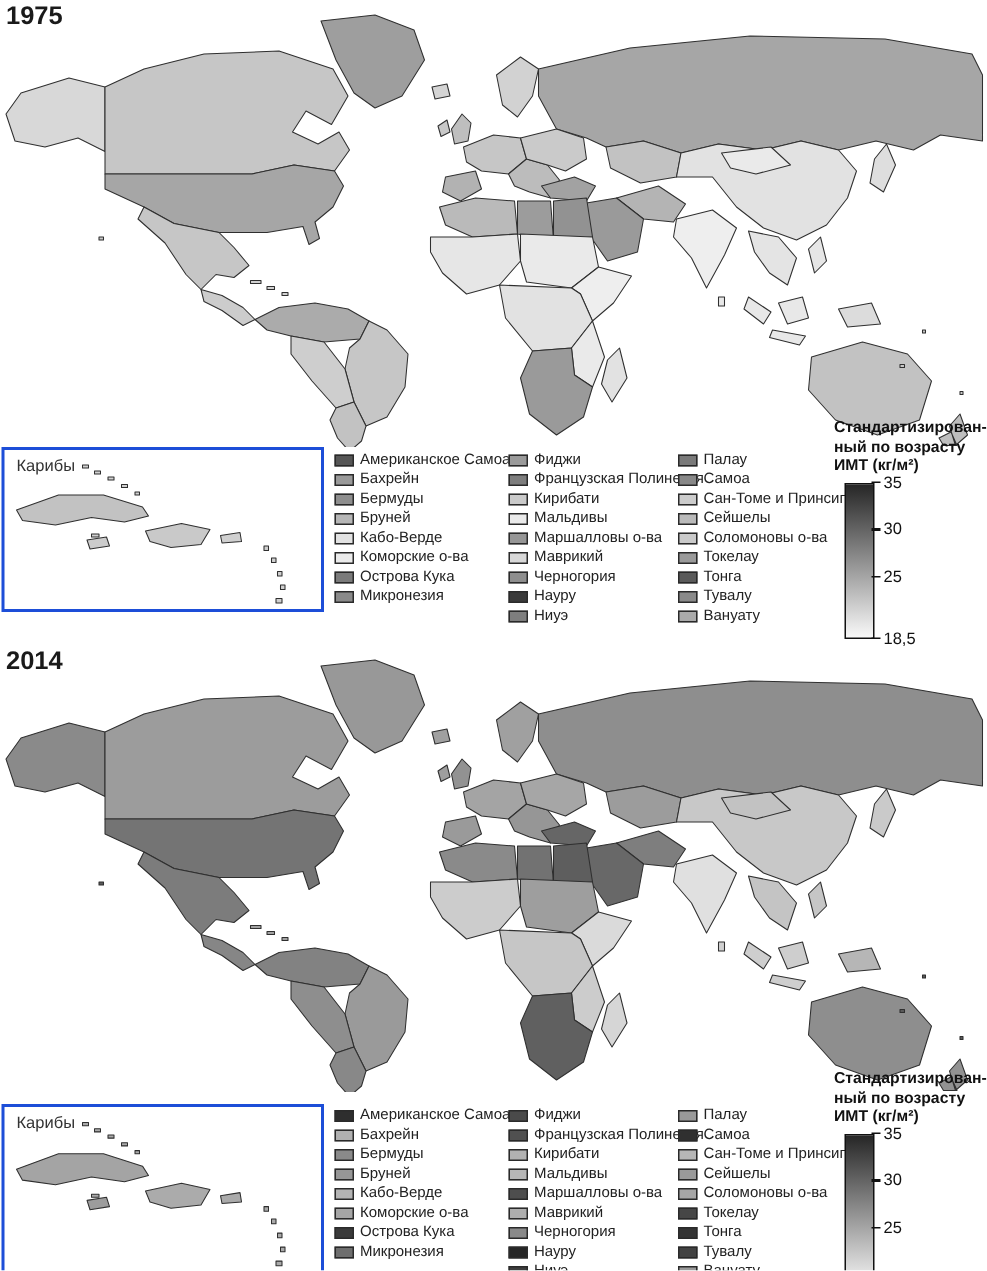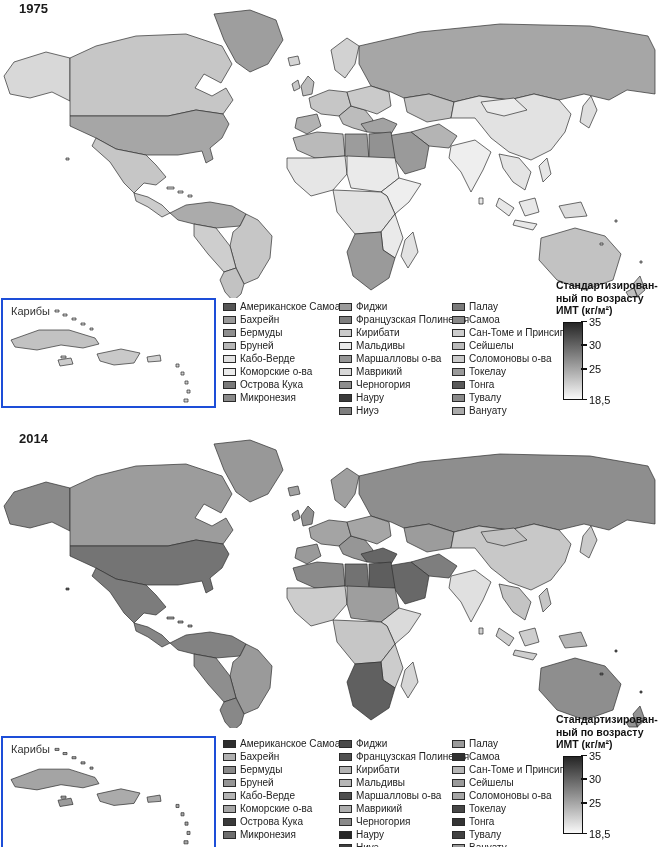--- a/index.html
+++ b/index.html
@@ -1,39 +1,39 @@
 <!DOCTYPE html>
 <html><head>
 <meta charset="utf-8">
 <style>
   html,body{margin:0;padding:0;background:#fff;}
   .page{position:relative;width:658px;height:847px;background:#fff;overflow:hidden;
         font-family:"Liberation Sans",sans-serif;color:#1a1a1a;}
   .panel{position:absolute;left:0;width:658px;height:417px;}
   #p0{top:0;} #p1{top:430px;text-decoration:underline;}
-  .year{position:absolute;left:19px;top:1px;margin:0;font-size:13px;font-weight:bold;color:#1a1a1a;z-index:3;}
+  .year{position:absolute;left:4px;top:1px;margin:0;font-size:17px;font-weight:bold;color:#1a1a1a;z-index:3;}
   .worldmap{position:absolute;left:0;top:8px;width:658px;height:290px;}
   .worldmap path{stroke:#2f2f2f;stroke-width:0.7;stroke-linejoin:round;}
   .inset{position:absolute;left:1px;top:298px;width:211px;height:106px;border:2px solid #1d4ed8;background:#fff;}
   #p1 .inset{top:306px;height:110px;}
   .inset-label{position:absolute;left:8px;top:5px;font-size:11px;color:#333;z-index:2;}
   .inset svg{position:absolute;left:0;top:0;width:100%;height:100%;}
   .inset svg path{stroke:#2f2f2f;stroke-width:0.7;stroke-linejoin:round;}
   .legend{position:absolute;left:223px;top:300px;display:flex;}
   #p1 .legend{top:307px;}
   .legend-col{width:116px;}
   .legend-col:nth-child(2){width:113px;}
   .legend-col:nth-child(3){width:100px;}
   .legend-item{display:flex;align-items:center;height:13px;white-space:nowrap;}
   .swatch{width:13px;height:8px;border:1px solid #2a2a2a;margin-right:4px;flex:0 0 13px;box-sizing:border-box;}
   .legend-label{font-size:10px;color:#222;}
   .colorbar-wrap{position:absolute;left:556px;top:279px;width:100px;}
   #p1 .colorbar-wrap{top:283px;}
   .cb-title{font-size:10.5px;font-weight:bold;line-height:12.5px;color:#111;}
-  .cb-body{position:relative;margin-top:5px;margin-left:7px;width:20px;height:78px;}
+  .cb-body{position:relative;margin-top:5px;margin-left:7px;width:20px;height:104px;}
   .cb-bar{position:absolute;left:0;top:0;right:0;bottom:0;border:1px solid #111;box-sizing:border-box;}
   .cb-tick{position:absolute;left:18px;display:flex;align-items:center;transform:translateY(-50%);}
   .cb-dash{width:6px;height:1.5px;background:#111;margin-right:2px;}
   .cb-num{font-size:11px;color:#111;}
 </style>
 </head>
 <body>
 
 <div class="page">
 

